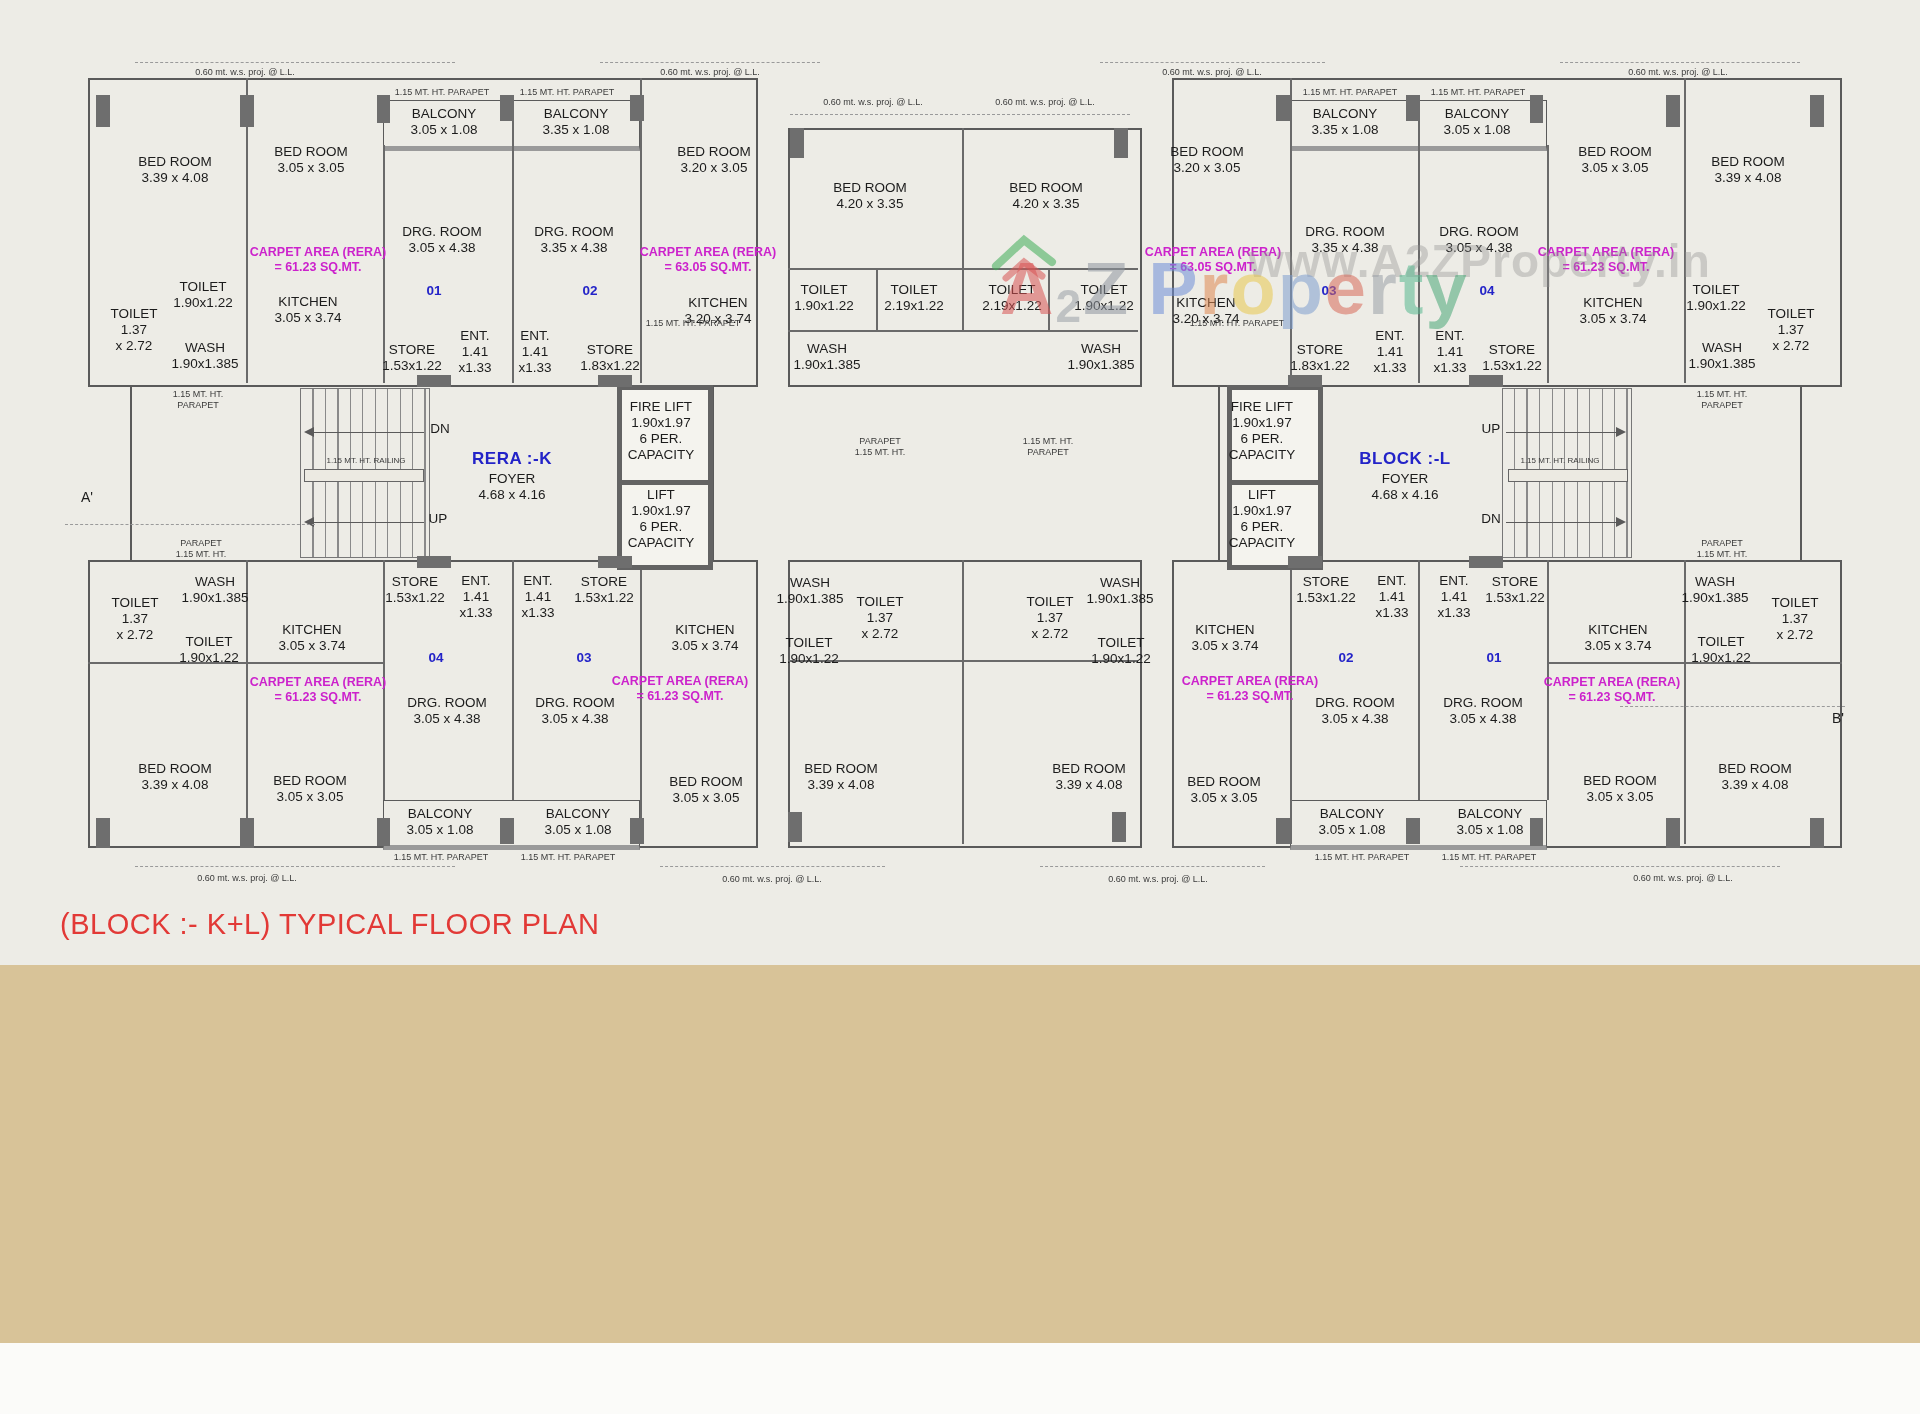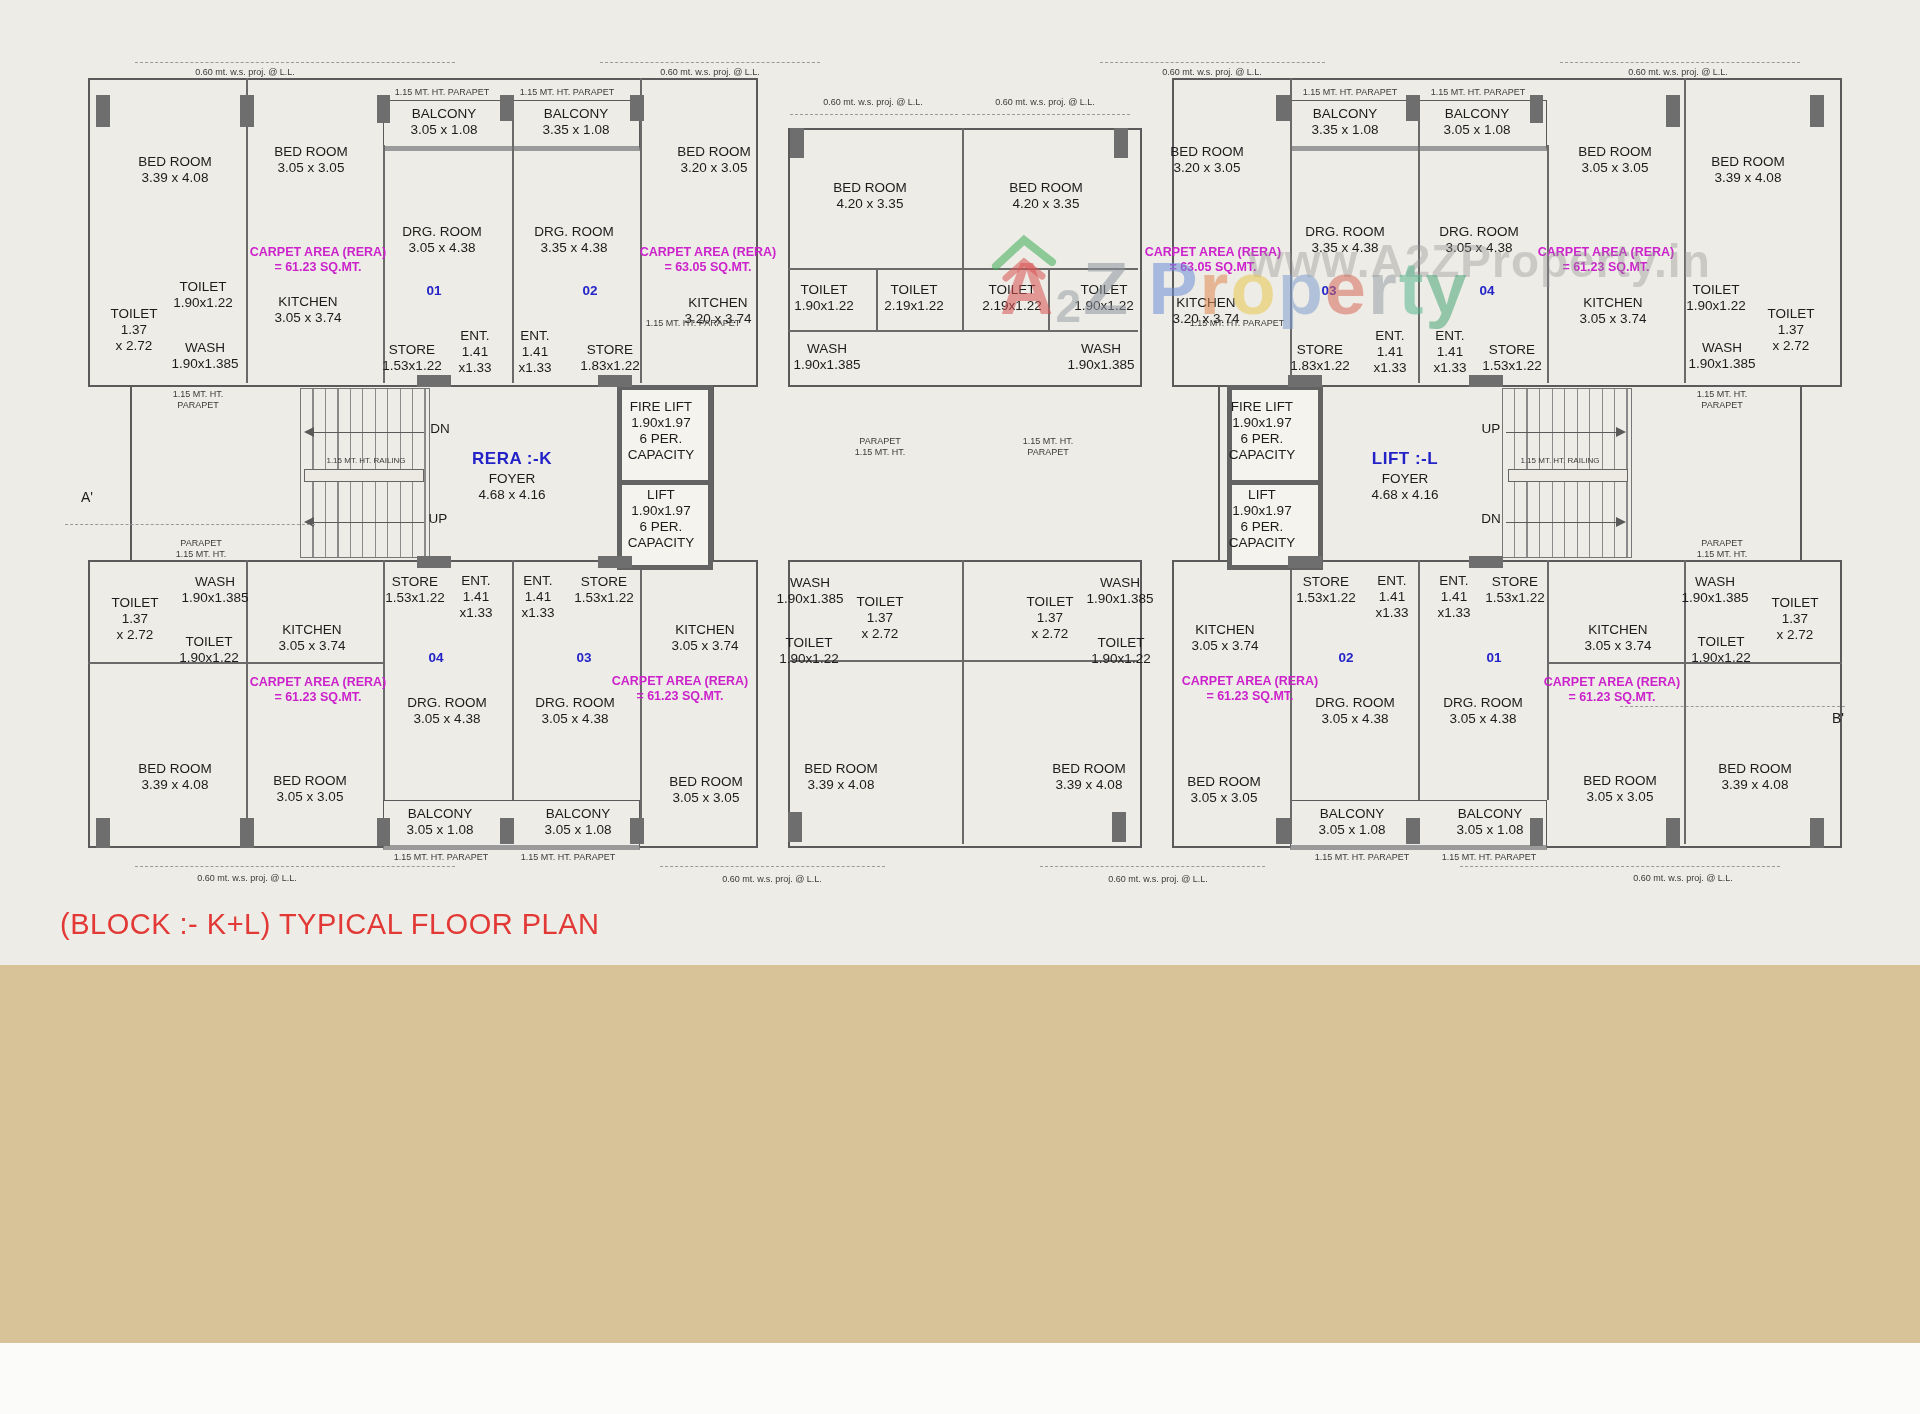--- a/index.html
+++ b/index.html
@@ -274,21 +274,21 @@
 PARAPET</div>
       <div class="lbl dnup" style="left: 440px; top: 429px;">DN</div>
       <div class="lbl xs" style="left: 366px; top: 461px;">1.15 MT. HT. RAILING</div>
       <div class="lbl dnup" style="left: 438px; top: 519px;">UP</div>
       <div class="lbl dnup" style="left: 1491px; top: 429px;">UP</div>
       <div class="lbl xs" style="left: 1560px; top: 461px;">1.15 MT. HT. RAILING</div>
       <div class="lbl dnup" style="left: 1491px; top: 519px;">DN</div>
       <div class="lbl block" style="left: 512px; top: 459px;">RERA :-K</div>
       <div class="lbl room" style="left: 512px; top: 487px;">FOYER
 4.68 x 4.16</div>
-      <div class="lbl block" style="left: 1405px; top: 459px;">LIFT :-L</div>
+      <div class="lbl block" style="left: 1405px; top: 459px;">BLOCK :-L</div>
       <div class="lbl room" style="left: 1405px; top: 487px;">FOYER
 4.68 x 4.16</div>
       <div class="lbl room" style="left: 661px; top: 431px;">FIRE LIFT
 1.90x1.97
 6 PER.
 CAPACITY</div>
       <div class="lbl room" style="left: 661px; top: 519px;">LIFT
 1.90x1.97
 6 PER.
 CAPACITY</div>

